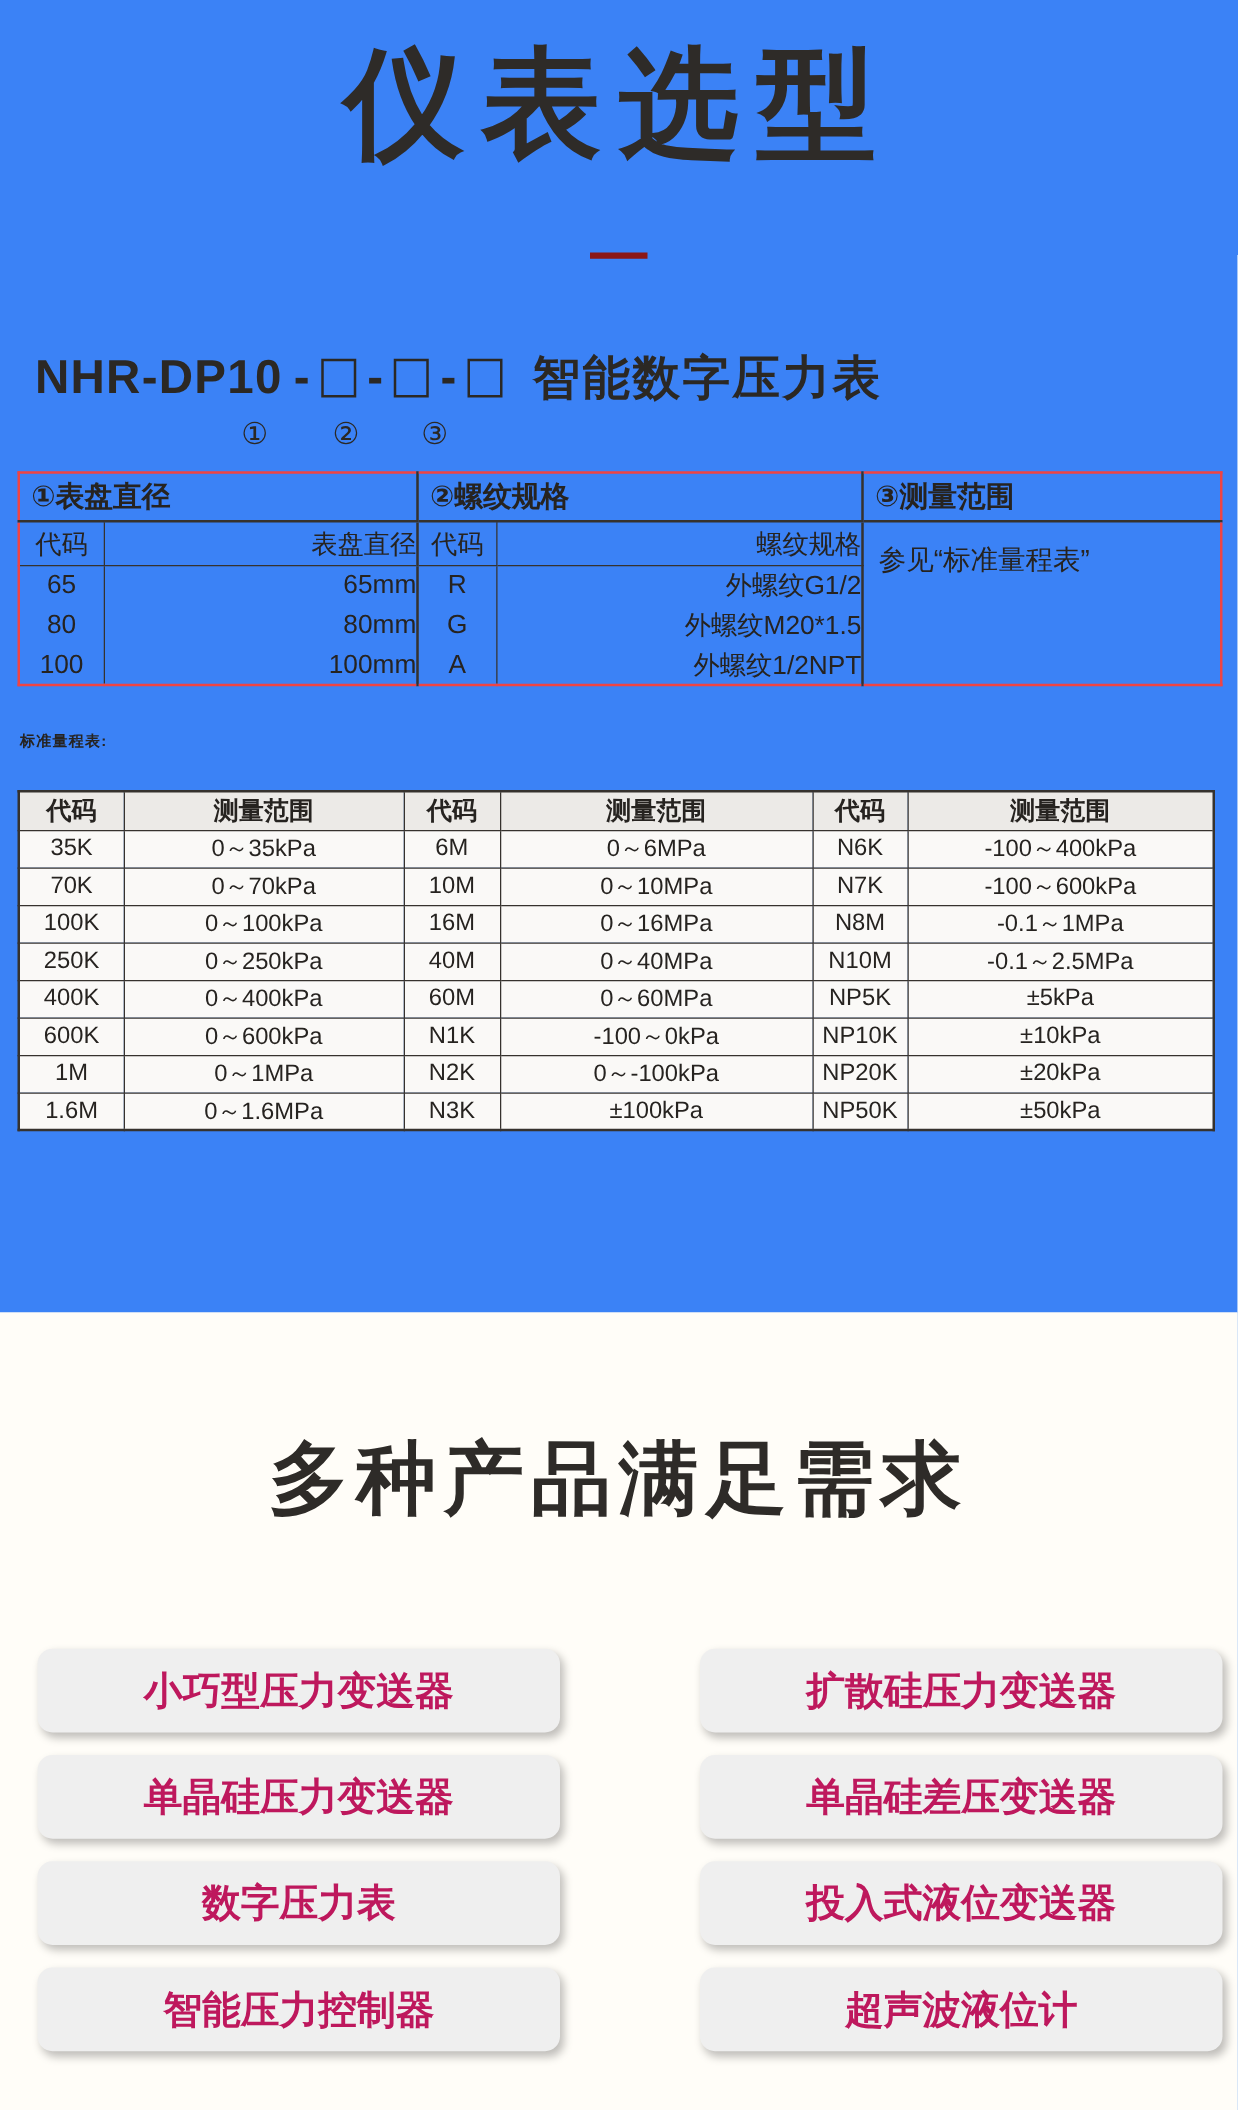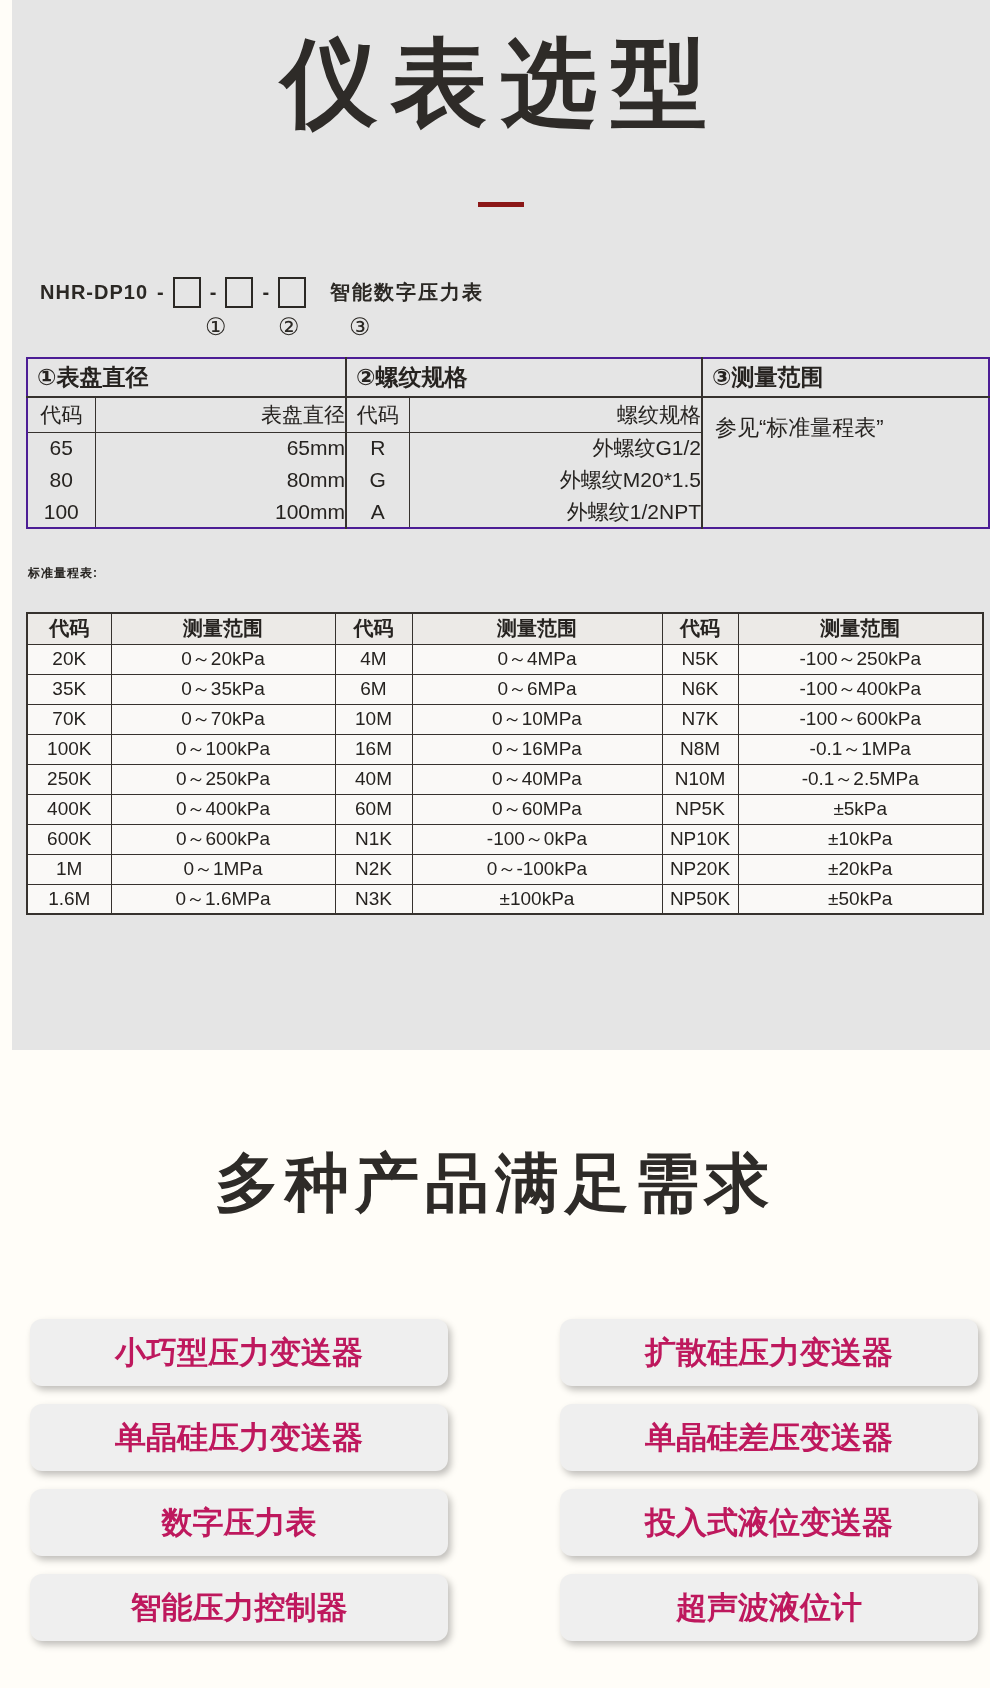--- a/index.html
+++ b/index.html
@@ -3,40 +3,40 @@
 <meta charset="utf-8">
 <style>
   * { box-sizing: border-box; margin: 0; padding: 0; }
   html, body {
     width: 990px; height: 1688px;
     background: #fffdf8;
     font-family: "Liberation Sans", "DejaVu Sans", sans-serif;
     color: #262320;
     overflow: hidden;
   }
-  .top-section { background: #e5e5e5; height: 1050px; margin-left: 12px; }
+  .top-section { background: #3b82f6; height: 1050px; }
 
   .page-title {
     padding-top: 20px;
     text-align: center;
     font-size: 96px;
     font-weight: 900;
     letter-spacing: 14px;
     color: #2e2b28;
   }
   .accent-dash {
     width: 46px; height: 5px;
     background: #8b1717;
     margin: 52px auto 0;
   }
 
   .model-row {
     display: flex; align-items: center;
     margin: 70px 0 0 28px;
-    font-size: 20px; font-weight: 700;
+    font-size: 38px; font-weight: 700;
     color: #2b2824;
   }
   .model-code { letter-spacing: 1px; }
   .model-dash { margin: 0 9px; font-weight: 700; }
   .model-box {
     width: 28px; height: 31px;
     border: 2px solid #2b2824;
     background: transparent;
   }
   .model-name { margin-left: 24px; letter-spacing: 2px; }
@@ -46,21 +46,21 @@
   .circled-1 { left: 193px; }
   .circled-2 { left: 266px; }
   .circled-3 { left: 337px; }
 
   
   table { border-collapse: collapse; table-layout: fixed; }
   .t1 {
     width: 962px;
     margin: 16px 0 0 14px;
     font-size: 21px;
-    border: 2px solid #4c1d95;
+    border: 2px solid #ef4444;
   }
   .t1 th.section-title {
     height: 39px;
     font-size: 23px; font-weight: 700;
     text-align: left; padding-left: 9px;
     border-bottom: 2px solid #36322e;
   }
   .t1 .sec-start { border-left: 2px solid #36322e; }
   .t1 .sub-divider { border-left: 1px solid #36322e; }
   .t1 td { height: 32px; }
@@ -208,28 +208,20 @@
         <th>代码</th>
         <th>测量范围</th>
         <th>代码</th>
         <th>测量范围</th>
         <th>代码</th>
         <th>测量范围</th>
       </tr>
     </thead>
     <tbody id="range-table-body">
         <tr>
-          <td>20K</td>
-          <td>0～20kPa</td>
-          <td>4M</td>
-          <td>0～4MPa</td>
-          <td>N5K</td>
-          <td>-100～250kPa</td>
-        </tr>
-        <tr>
           <td>35K</td>
           <td>0～35kPa</td>
           <td>6M</td>
           <td>0～6MPa</td>
           <td>N6K</td>
           <td>-100～400kPa</td>
         </tr>
         <tr>
           <td>70K</td>
           <td>0～70kPa</td>

